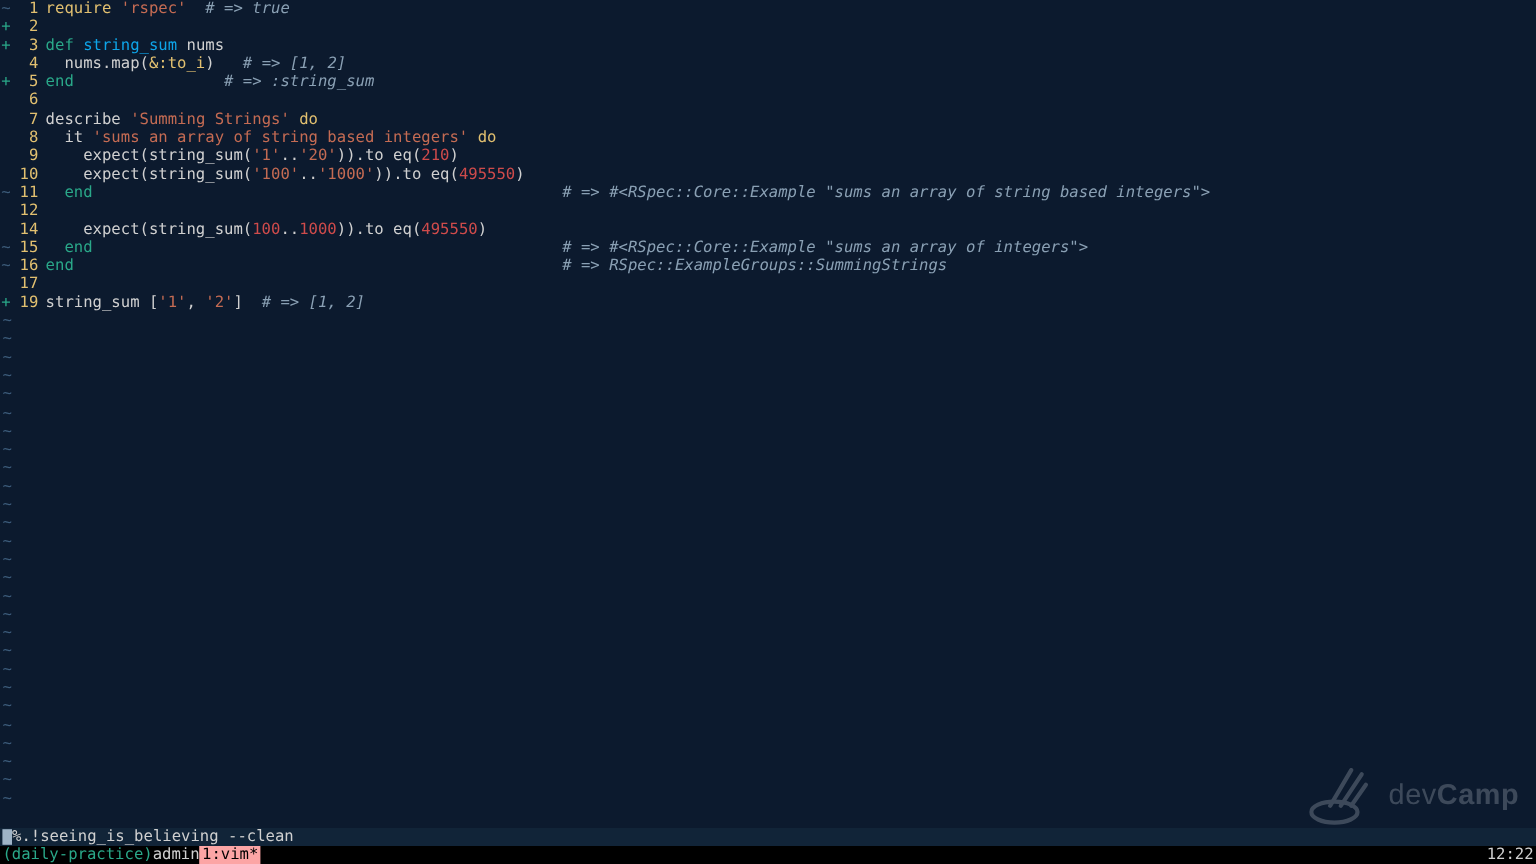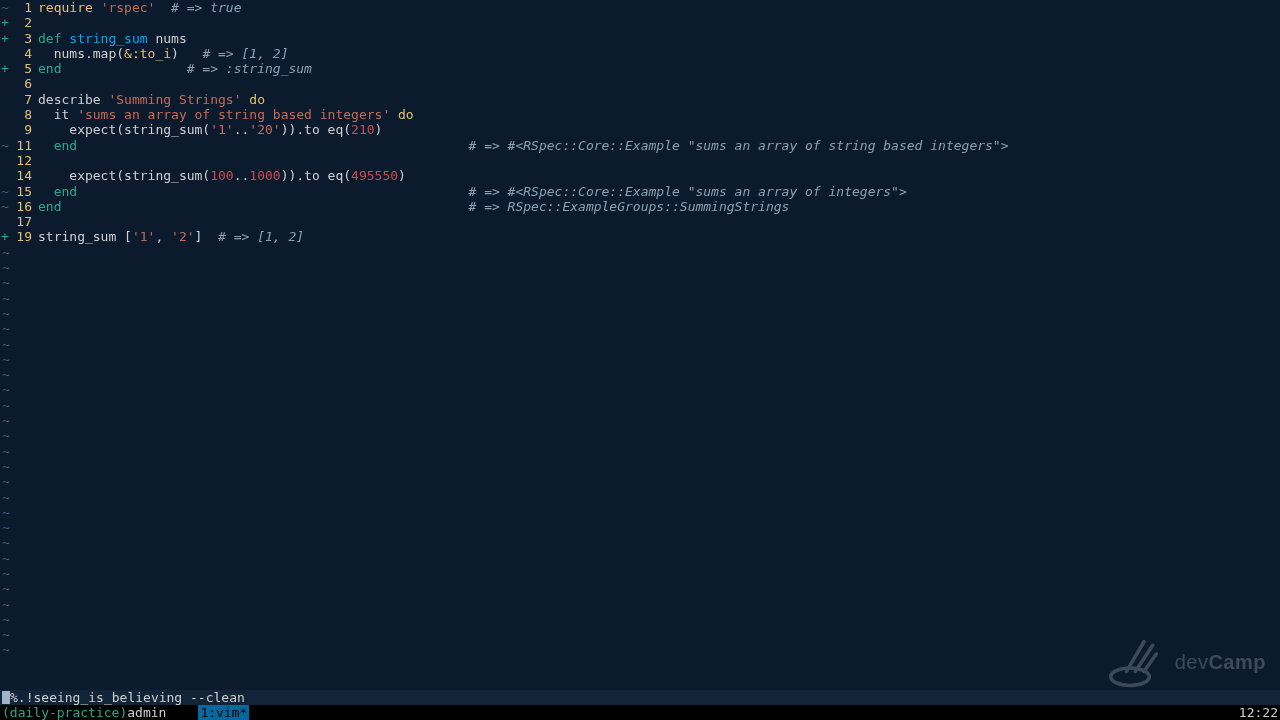--- a/index.html
+++ b/index.html
@@ -31,46 +31,47 @@
   .plain{ color: #d0d0d0; margin-top: 38px; }
   .comment { color: #8aa0b4; font-style: italic; }
   .blank-tilde { color: #3c5b7a; padding-left: 2px; }
 
   .statuslines { position: absolute; bottom: 0; left: 0; right: 0; }
   .cmdline { background: #112438; color: #d0d0d0; padding: 0 2px; height: 15px; display:flex; align-items:center;}
   .cmdline .cursor { background:#9fb4c7; color:#0c1a2e; display:inline-block; width:8px; height:13px; vertical-align:middle;}
   .tmux { background: #000; color: #d0d0d0; height: 15px; display:flex; align-items:center; padding:0 2px; justify-content: space-between;}
   .tmux .left { display:flex; align-items:flex-end; }
   .tmux .sess { color: #2aa889; }
-  .tmux .win  { background:#0369a1; color:#000; padding:0 2px;margin-left:32px; }
+  .tmux .win  { background:#fca5a5; color:#000; padding:0 2px; }
   .tmux .time { color:#d0d0d0; }
 
   .watermark {
     position: absolute; right: 14px; bottom: 28px;
     display:flex; align-items:center; gap:10px;
     opacity: 0.25; color:#cfd7de; font-family: Arial, sans-serif;
   }
   .watermark .logo svg { width:56px; height:56px; }
-  .watermark .txt { font-size:20px; letter-spacing:0.5px; }
+  .watermark .txt { font-size:24px; letter-spacing:0.5px; }
   .watermark .txt .light { font-weight:300; }
   .watermark .txt .bold  { font-weight:700; }
 </style>
 </head>
 <body>
 
 <div class="editor" id="editor">
     <div class="line"><span class="sign s-tilde">~</span><span class="lnum">1</span><span class="code"><span class="kw">require </span><span class="str">'rspec'</span><span class="plain">  </span><span class="comment"># =&gt; true</span></span></div>
     <div class="line"><span class="sign s-plus">+</span><span class="lnum">2</span><span class="code"></span></div>
     <div class="line"><span class="sign s-plus">+</span><span class="lnum">3</span><span class="code"><span class="def">def </span><span class="fn">string_sum </span><span class="plain">nums</span></span></div>
     <div class="line"><span class="sign "> </span><span class="lnum">4</span><span class="code"><span class="plain">  nums.map(</span><span class="sym">&amp;</span><span class="sym">:to_i</span><span class="plain">)   </span><span class="comment"># =&gt; [1, 2]</span></span></div>
     <div class="line"><span class="sign s-plus">+</span><span class="lnum">5</span><span class="code"><span class="def">end</span><span class="plain">                </span><span class="comment"># =&gt; :string_sum</span></span></div>
     <div class="line"><span class="sign "> </span><span class="lnum">6</span><span class="code"></span></div>
     <div class="line"><span class="sign "> </span><span class="lnum">7</span><span class="code"><span class="plain">describe </span><span class="str">'Summing Strings'</span><span class="kw"> do</span></span></div>
     <div class="line"><span class="sign "> </span><span class="lnum">8</span><span class="code"><span class="plain">  it </span><span class="str">'sums an array of string based integers'</span><span class="kw"> do</span></span></div>
     <div class="line"><span class="sign "> </span><span class="lnum">9</span><span class="code"><span class="plain">    expect(string_sum(</span><span class="str">'1'</span><span class="plain">..</span><span class="str">'20'</span><span class="plain">)).to eq(</span><span class="num">210</span><span class="plain">)</span></span></div>
+    <div class="line"><span class="sign "> </span><span class="lnum">10</span><span class="code"><span class="plain">    expect(string_sum(</span><span class="str">'100'</span><span class="plain">..</span><span class="str">'1000'</span><span class="plain">)).to eq(</span><span class="num">495550</span><span class="plain">)</span></span></div>
     <div class="line"><span class="sign s-tilde">~</span><span class="lnum">11</span><span class="code"><span class="def">  end</span><span class="plain">                                                  </span><span class="comment"># =&gt; #&lt;RSpec::Core::Example "sums an array of string based integers"&gt;</span></span></div>
     <div class="line"><span class="sign "> </span><span class="lnum">12</span><span class="code"></span></div>
     <div class="line"><span class="sign "> </span><span class="lnum">14</span><span class="code"><span class="plain">    expect(string_sum(</span><span class="num">100</span><span class="plain">..</span><span class="num">1000</span><span class="plain">)).to eq(</span><span class="num">495550</span><span class="plain">)</span></span></div>
     <div class="line"><span class="sign s-tilde">~</span><span class="lnum">15</span><span class="code"><span class="def">  end</span><span class="plain">                                                  </span><span class="comment"># =&gt; #&lt;RSpec::Core::Example "sums an array of integers"&gt;</span></span></div>
     <div class="line"><span class="sign s-tilde">~</span><span class="lnum">16</span><span class="code"><span class="def">end</span><span class="plain">                                                    </span><span class="comment"># =&gt; RSpec::ExampleGroups::SummingStrings</span></span></div>
     <div class="line"><span class="sign "> </span><span class="lnum">17</span><span class="code"></span></div>
     <div class="line"><span class="sign s-plus">+</span><span class="lnum">19</span><span class="code"><span class="plain">string_sum [</span><span class="str">'1'</span><span class="plain">, </span><span class="str">'2'</span><span class="plain">]  </span><span class="comment"># =&gt; [1, 2]</span></span></div>
     <div class="line"><span class="blank-tilde">~</span></div>
     <div class="line"><span class="blank-tilde">~</span></div>
     <div class="line"><span class="blank-tilde">~</span></div>

